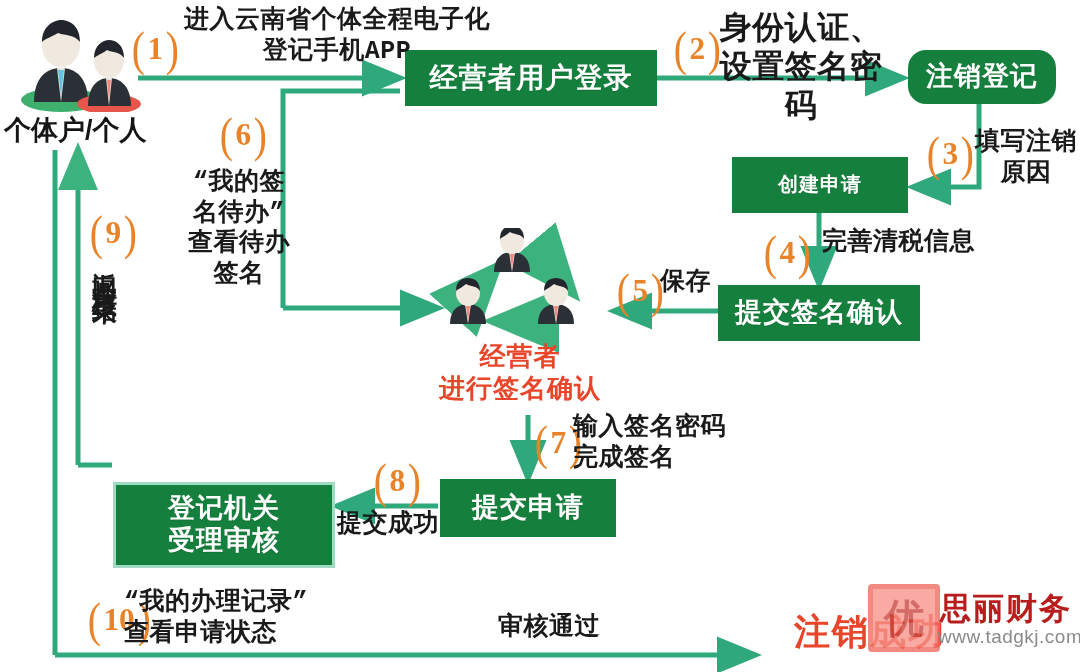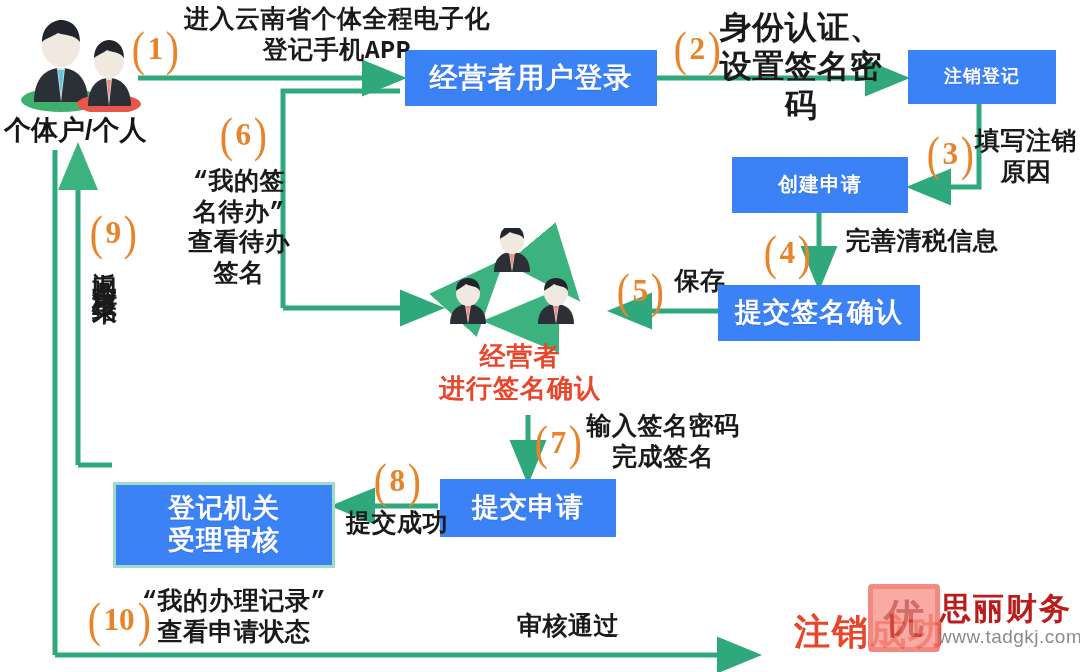--- a/index.html
+++ b/index.html
@@ -5,21 +5,21 @@
   html,body{margin:0;padding:0;background:#ffffff;}
   body{
     font-family:"Liberation Serif","DejaVu Serif",serif;
     width:1080px;height:672px;overflow:hidden;position:relative;
   }
   #stage{position:relative;width:1080px;height:672px;background:#fff;}
   svg#wires{position:absolute;left:0;top:0;width:1080px;height:672px;}
 
   .box{
     position:absolute;
-    background:#3b82f6;
+    background:#15803d;
     color:#ffffff;
     display:flex;align-items:center;justify-content:center;
     text-align:center;
     font-family:"Liberation Sans","DejaVu Sans",sans-serif;
     font-weight:bold;
     letter-spacing:1px;
     box-sizing:border-box;
     line-height:1.18;
     text-shadow:0 1px 1px rgba(0,0,0,.12);
   }
@@ -46,21 +46,21 @@
   .lbl{
     position:absolute;
     color:#1a1a1a;
     font-family:Liberation Mono, monospace;
     font-weight:bold;
     line-height:1.22;
     white-space:pre-line;
     letter-spacing:.5px;
   }
   .lbl.center{text-align:center;}
-  .lbl.left{text-align:center;}
+  .lbl.left{text-align:left;}
 
   .vlbl{
     position:absolute;
     color:#1a1a1a;
     font-family:"Liberation Serif","DejaVu Serif",serif;
     font-weight:bold;
     writing-mode:vertical-rl;
     text-orientation:upright;
     letter-spacing:6px;
     line-height:1;
@@ -169,21 +169,21 @@
       <path d="M92,66 L95,94 L98,66 z" fill="#e9e4dd"></path>
       <path d="M93,68 L95,89 L97,68 z" fill="#ef8a83"></path>
       <ellipse cx="95" cy="49" rx="15" ry="17" fill="#efe9e0"></ellipse>
       <path d="M80,46 C80,33 89,28 95,28 C102,28 110,33 110,46 C105,39 99,41 93,38 C90,41 83,43 80,46 z" fill="#22262c"></path>
     </svg>
   </div>
   <div class="actorcap" style="left:4px;top:112px;font-size:27px;">个体户/个人</div>
 
   <div class="box" style="left:405px;top:50px;width:252px;height:56px;font-size:28px;">经营者用户登录</div>
 
-  <div class="box" style="left:908px;top:50px;width:148px;height:54px;font-size:18px;">注销登记</div>
+  <div class="box" style="left:908px;top:50px;width:148px;height:54px;font-size:27px;border-radius:18px;">注销登记</div>
 
   <div class="box" style="left:732px;top:157px;width:176px;height:56px;font-size:20px;">创建申请</div>
 
   <div class="box" style="left:718px;top:285px;width:202px;height:56px;font-size:27px;">提交签名确认</div>
 
   <div class="box" style="left:440px;top:479px;width:176px;height:58px;font-size:27px;">提交申请</div>
 
   <div class="box outlined" style="left:113px;top:462px;width:222px;height:86px;font-size:27px;white-space:pre-line;margin-top:20px;">登记机关
 受理审核</div>
 

